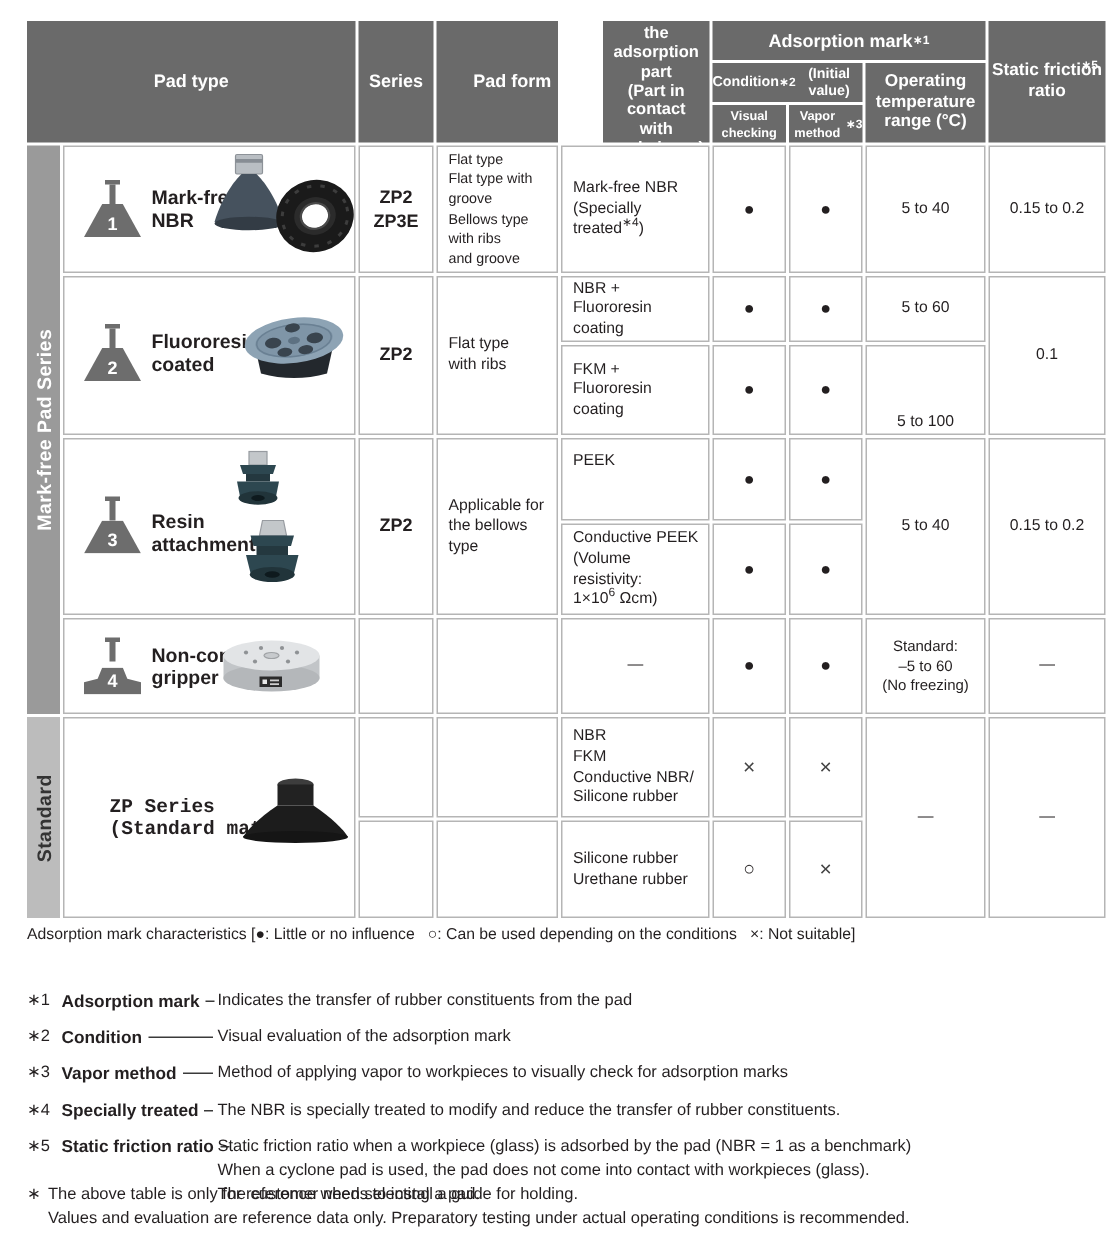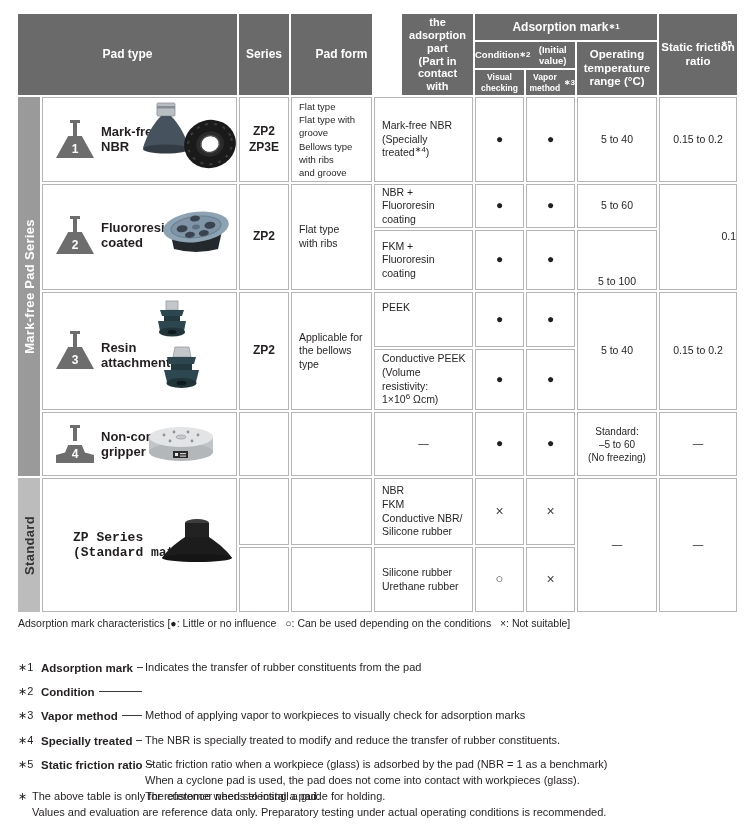--- a/index.html
+++ b/index.html
@@ -306,21 +306,21 @@
     <div class="cell" style="grid-column:8;grid-row:4;"><span>5 to 40</span></div>
     <div class="cell" style="grid-column:8;grid-row:5;"><span>5 to 60</span></div>
     <div class="cell" style="grid-column:8;grid-row:6;align-items:flex-end;"><span>5 to 100</span></div>
     <div class="cell" style="grid-column:8;grid-row:7/9;"><span>5 to 40</span></div>
     <div class="cell" style="grid-column:8;grid-row:9;font-size:10px;"><span>Standard:
 –5 to 60
 (No freezing)</span></div>
     <div class="cell" style="grid-column:8;grid-row:10/12;"><span>—</span></div>
 
     <div class="cell" style="grid-column:9;grid-row:4;"><span>0.15 to 0.2</span></div>
-    <div class="cell" style="grid-column:9;grid-row:5/7;justify-content:flex-end;"><span>0.1</span></div>
+    <div class="cell" style="grid-column:9;grid-row:5/7;"><span>0.1</span></div>
     <div class="cell" style="grid-column:9;grid-row:7/9;"><span>0.15 to 0.2</span></div>
     <div class="cell" style="grid-column:9;grid-row:9;"><span>—</span></div>
     <div class="cell" style="grid-column:9;grid-row:10/12;"><span>—</span></div>
   </div>
 
   <div class="legend">Adsorption mark characteristics [●: Little or no influence   ○: Can be used depending on the conditions   ×: Not suitable]</div>
 
   <div class="footnotes">
     <div class="fn-row">
       <span class="fn-marker">∗1</span>
@@ -329,20 +329,21 @@
           <span class="fn-lead"></span>
         </span>
       <span class="fn-def">Indicates the transfer of rubber constituents from the pad</span>
     </div>
     <div class="fn-row">
       <span class="fn-marker">∗2</span>
       <span class="fn-termwrap">
           <span class="fn-term">Condition</span>
           <span class="fn-lead"></span>
         </span>
+      <span class="fn-def">Visual evaluation of the adsorption mark</span>
     </div>
     <div class="fn-row">
       <span class="fn-marker">∗3</span>
       <span class="fn-termwrap">
           <span class="fn-term">Vapor method</span>
           <span class="fn-lead"></span>
         </span>
       <span class="fn-def">Method of applying vapor to workpieces to visually check for adsorption marks</span>
     </div>
     <div class="fn-row">

